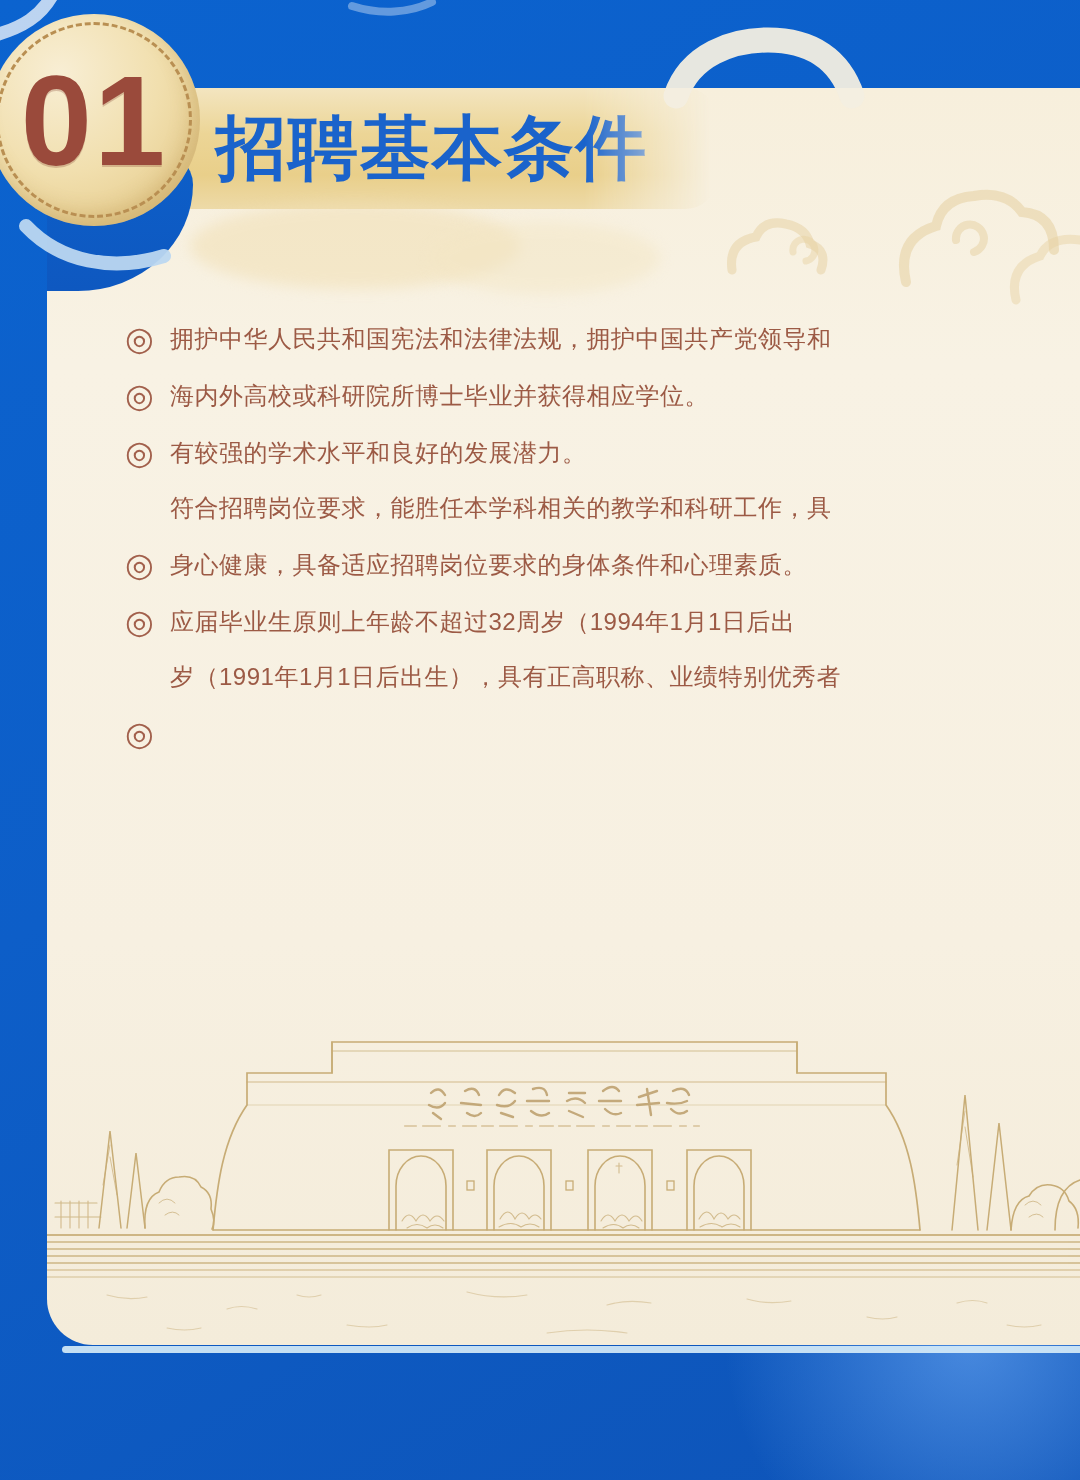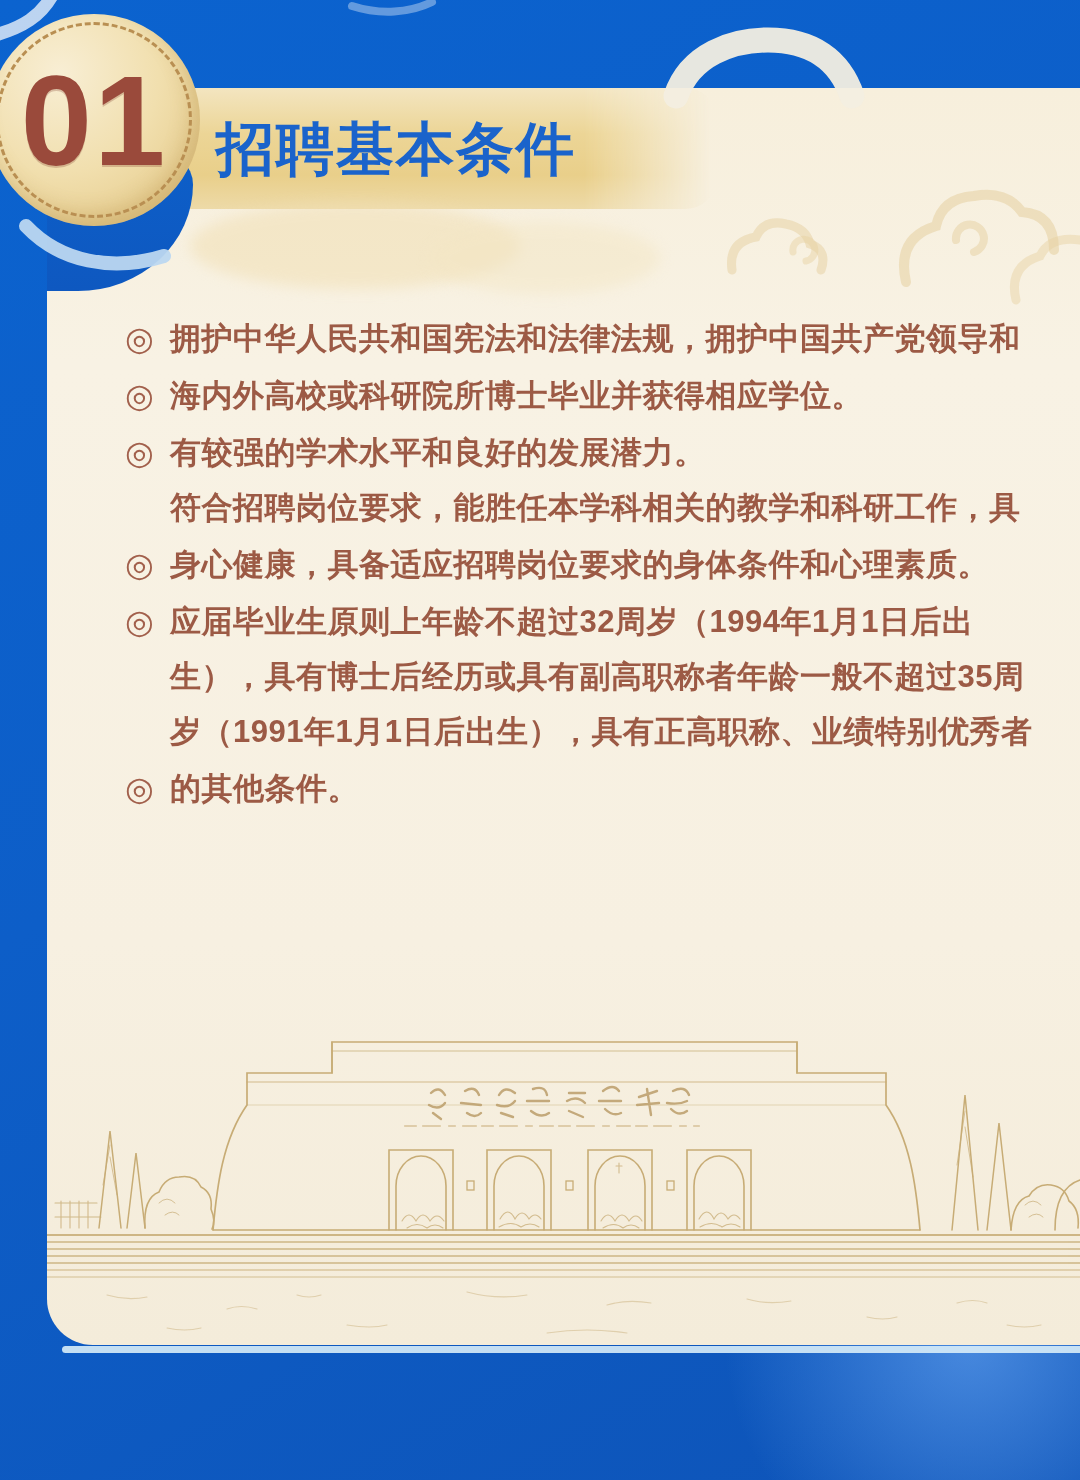--- a/index.html
+++ b/index.html
@@ -29,21 +29,21 @@
   
   #banner{
     position:absolute;left:168px;top:88px;width:548px;height:121px;
     background:linear-gradient(180deg,#f3e5c0 0%,#ecd596 38%,#e9cf8a 72%,#eddaa8 100%);
     -webkit-mask-image:linear-gradient(to right,#000 76%,rgba(0,0,0,0) 99%);
     mask-image:linear-gradient(to right,#000 76%,rgba(0,0,0,0) 99%);
     border-radius:0 30px 30px 0;
   }
   #banner .title{
     display:block;padding-left:48px;line-height:121px;
-    font-size:58px;font-weight:800;letter-spacing:2px;color:#1a63cb;
+    font-size:70px;font-weight:800;letter-spacing:2px;color:#1a63cb;
     white-space:nowrap;
   }
   
   .wash{position:absolute;pointer-events:none;filter:blur(7px);}
   #wash1{left:190px;top:203px;width:330px;height:86px;border-radius:50%;
     background:#f1dfb4;opacity:.55;}
   #wash2{left:430px;top:222px;width:230px;height:72px;border-radius:50%;
     background:#f3e6c4;opacity:.5;}
   
   #notch{
@@ -69,21 +69,21 @@
   
   #header-deco{position:absolute;left:0;top:0;pointer-events:none;}
   
   #list{position:absolute;left:125px;top:311px;width:915px;color:#9c5a45;}
   #list .item{display:flex;margin-bottom:2px;}
   #list .bullet{
     flex:0 0 45px;height:55px;line-height:55px;font-size:33px;color:#a2604c;
   }
   #list .lines{flex:1;}
   #list .line{
-    height:55px;line-height:55px;font-size:31px;font-weight:700;
+    height:55px;line-height:55px;font-size:24px;font-weight:400;
     letter-spacing:.5px;white-space:nowrap;
   }
   
   #building{position:absolute;left:47px;top:1033px;pointer-events:none;}
 </style>
 </head>
 <body>
 
 <div id="stage">
 
@@ -148,28 +148,26 @@
     <div class="item">
       <span class="bullet">◎</span>
       <div class="lines">
         <div class="line">身心健康，具备适应招聘岗位要求的身体条件和心理素质。</div>
       </div>
     </div>
     <div class="item">
       <span class="bullet">◎</span>
       <div class="lines">
         <div class="line">应届毕业生原则上年龄不超过32周岁（1994年1月1日后出</div>
-        <div class="line">生），具有博士后经历或具有副高职称者年龄一般不超过35周</div>
         <div class="line">岁（1991年1月1日后出生），具有正高职称、业绩特别优秀者</div>
       </div>
     </div>
     <div class="item">
       <span class="bullet">◎</span>
       <div class="lines">
-        <div class="line">的其他条件。</div>
       </div>
     </div>
   </div>
 
   <svg id="building" width="1033" height="312" viewBox="0 0 1033 312">
     <g stroke="#bfa063" fill="none" stroke-width="1.7" opacity="0.85" stroke-linecap="round">
 
       <path d="M166,197 C170,152 176,106 200,72 L200,40 L285,40 L285,9 L750,9 L750,40 L839,40 L839,72 C863,106 869,152 873,197"></path>
       <path d="M166,197 L873,197" stroke-width="1.3"></path>
 

